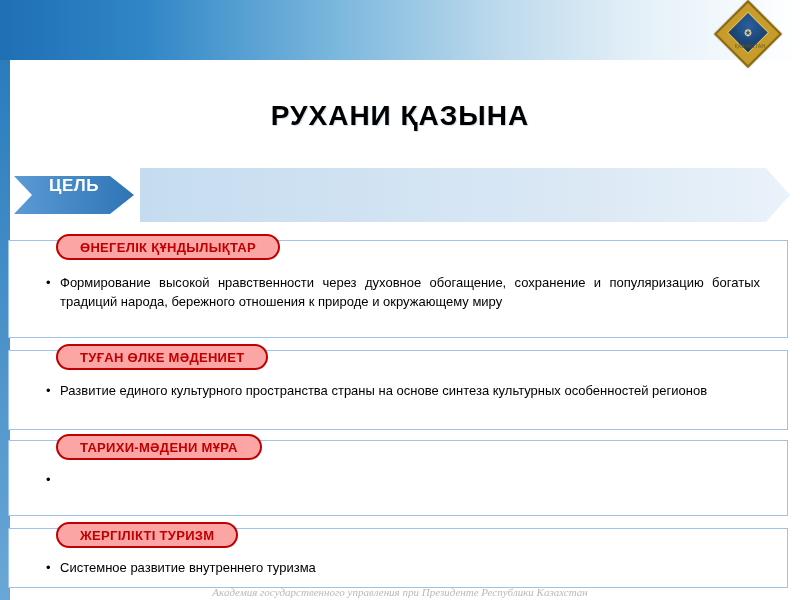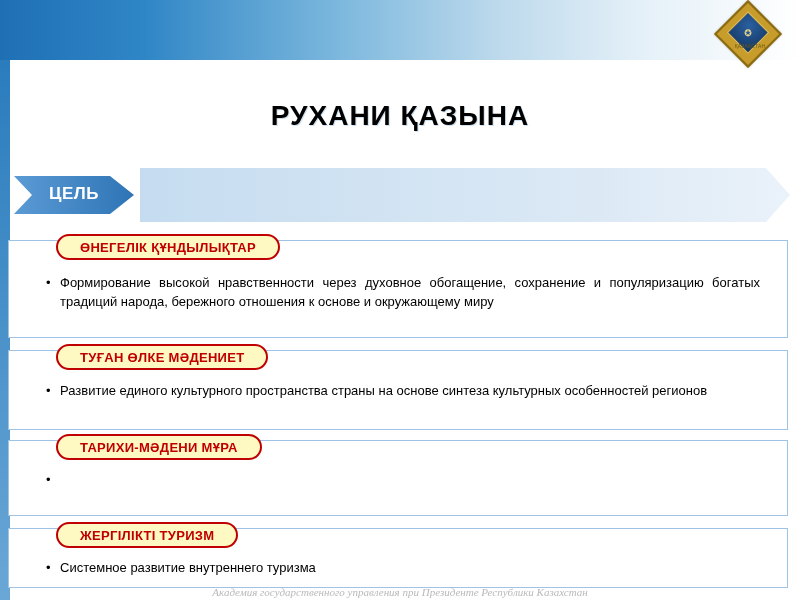--- a/index.html
+++ b/index.html
@@ -93,21 +93,21 @@
     height: 54px;
   }
   .goal-chip {
     position: absolute;
     left: 6px; top: 4px;
     width: 120px; height: 46px;
   }
   .goal-chip svg { display: block; }
   .goal-chip-label {
     position: absolute;
-    left: 14px; top: 12px;
+    left: 14px; top: 4px;
     width: 92px;
     text-align: center;
     font-size: 17px;
     font-weight: bold;
     color: #ffffff;
     letter-spacing: .5px;
   }
   .goal-banner {
     position: absolute;
     left: 132px; top: 0;
@@ -131,21 +131,21 @@
     left: 8px;
     width: 780px;
     border: 1px solid #9dc3e6;
     background: #ffffff;
     box-sizing: border-box;
   }
   .block-tab {
     position: absolute;
     left: 56px;
     height: 26px;
-    background: #fef9c3;
+    background: #fca5a5;
     border: 2px solid #c00000;
     border-radius: 13px;
     display: flex;
     align-items: center;
     padding: 0 22px;
     box-sizing: border-box;
   }
   .block-tab span {
     font-size: 13px;
     font-weight: bold;
@@ -245,21 +245,21 @@
   </div>
 </div>
 
 <div class="block" id="block-1"></div>
 <div class="block-tab" id="tab-1">
   <span>ӨНЕГЕЛІК ҚҰНДЫЛЫҚТАР</span>
 </div>
 <div class="block-body" id="body-1">
   <div class="bullet-wrap">
     <span class="bullet-dot">•</span>
-    <span>Формирование высокой нравственности через духовное обогащение, сохранение и популяризацию богатых традиций народа, бережного отношения к основе и окружающему миру</span>
+    <span>Формирование высокой нравственности через духовное обогащение, сохранение и популяризацию богатых традиций народа, бережного отношения к природе и окружающему миру</span>
   </div>
 </div>
 
 <div class="block" id="block-2"></div>
 <div class="block-tab" id="tab-2">
   <span>ТУҒАН ӨЛКЕ МӘДЕНИЕТ</span>
 </div>
 <div class="block-body" id="body-2">
   <div class="bullet-wrap">
     <span class="bullet-dot">•</span>

